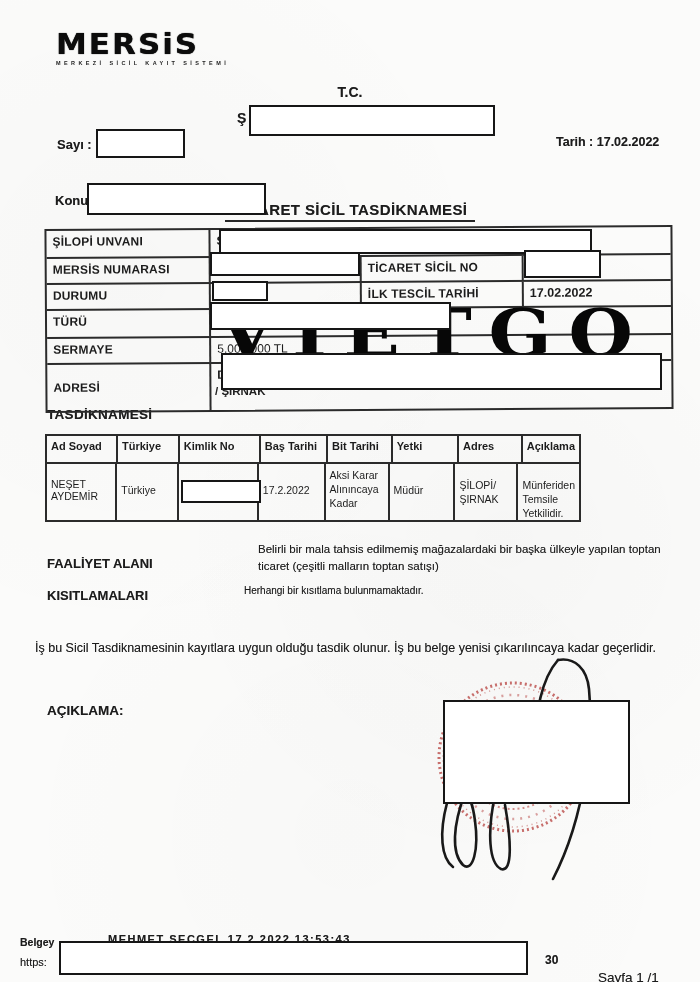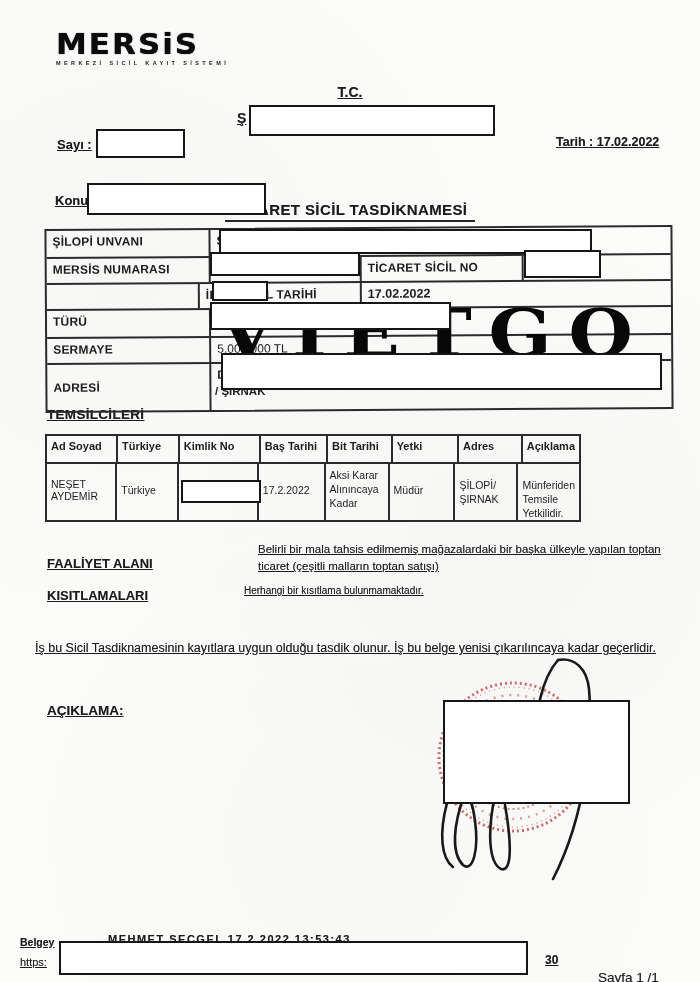--- a/index.html
+++ b/index.html
@@ -8,21 +8,21 @@
     position:relative;width:700px;height:982px;margin:0 auto;overflow:hidden;
     background:
       radial-gradient(circle at 18% 28%, rgba(0,0,0,.015), transparent 42%),
       radial-gradient(circle at 72% 55%, rgba(0,0,0,.02), transparent 46%),
       radial-gradient(circle at 50% 85%, rgba(0,0,0,.012), transparent 40%),
       #fbfbfa;
     color:#1c1c1c;
   }
   .abs{position:absolute;}
   .b{font-weight:bold;}
-  .ink{color:#1c1c1c;text-shadow:0 0 .4px rgba(20,20,20,.45);text-decoration:underline;}
+  .ink{color:#1c1c1c;text-shadow:0 0 .4px rgba(20,20,20,.45);}
   
   .redact{position:absolute;background:#fff;border:2px solid #161616;box-sizing:border-box;z-index:8;}
   
   .logo-brand{font-family:"DejaVu Sans",sans-serif;font-weight:900;font-size:31px;letter-spacing:2px;
     color:#0c0c0c;text-shadow:0 0 1px #000;transform:scaleY(.92);transform-origin:left top;}
   .logo-sub{font-size:5.5px;letter-spacing:3.4px;color:#222;margin-top:-3px;font-weight:bold;}
   
   .itbl{left:45px;top:227px;width:628px;border:2px solid #2b2b2b;box-sizing:border-box;
     transform:rotate(-0.35deg);z-index:2;background:transparent;}
   .itbl .r{display:flex;box-sizing:border-box;}
@@ -80,20 +80,21 @@
       <div class="c lab">ŞİLOPİ UNVANI</div>
       <div class="c b" style="flex:1;">Ş</div>
     </div>
     <div class="r" style="height:26px;">
       <div class="c lab">MERSİS NUMARASI</div>
       <div class="c" style="width:151px;"></div>
       <div class="c lab">TİCARET SİCİL NO</div>
       <div class="c b" style="flex:1;">Ş</div>
     </div>
     <div class="r" style="height:26px;">
+      <div class="c lab">DURUMU</div>
       <div class="c" style="width:151px;"></div>
       <div class="c lab">İLK TESCİL TARİHİ</div>
       <div class="c b" style="flex:1;font-size:12.5px;">17.02.2022</div>
     </div>
     <div class="r" style="height:28px;">
       <div class="c lab">TÜRÜ</div>
       <div class="c" style="flex:1;"></div>
     </div>
     <div class="r" style="height:26px;">
       <div class="c lab">SERMAYE</div>
@@ -111,21 +112,21 @@
 
   <div class="redact" style="left:219px;top:229px;width:373px;height:25px;"></div>
   <div class="redact" style="left:210px;top:252px;width:150px;height:24px;"></div>
   <div class="redact" style="left:524px;top:250px;width:77px;height:28px;"></div>
   <div class="redact" style="left:212px;top:281px;width:56px;height:20px;"></div>
   <div class="redact" style="left:210px;top:302px;width:241px;height:28px;"></div>
   <div class="redact" style="left:221px;top:353px;width:441px;height:37px;"></div>
 
   <div class="abs watermark">VIETGO</div>
 
-  <div class="abs ink b" style="left:47px;top:407px;font-size:13.5px;letter-spacing:.3px;">TEMSİLCİLERİ</div>
+  <div class="abs ink b" style="left:47px;top:407px;font-size:13.5px;letter-spacing:.3px;">TASDİKNAMESİ</div>
 
   <div class="abs rtbl">
     <div class="r hd" style="height:26px;">
       <div class="c w0">Ad Soyad</div>
       <div class="c w1">Türkiye</div>
       <div class="c w2">Kimlik No</div>
       <div class="c w3">Baş Tarihi</div>
       <div class="c w4">Bit Tarihi</div>
       <div class="c w5">Yetki</div>
       <div class="c w6">Adres</div>

